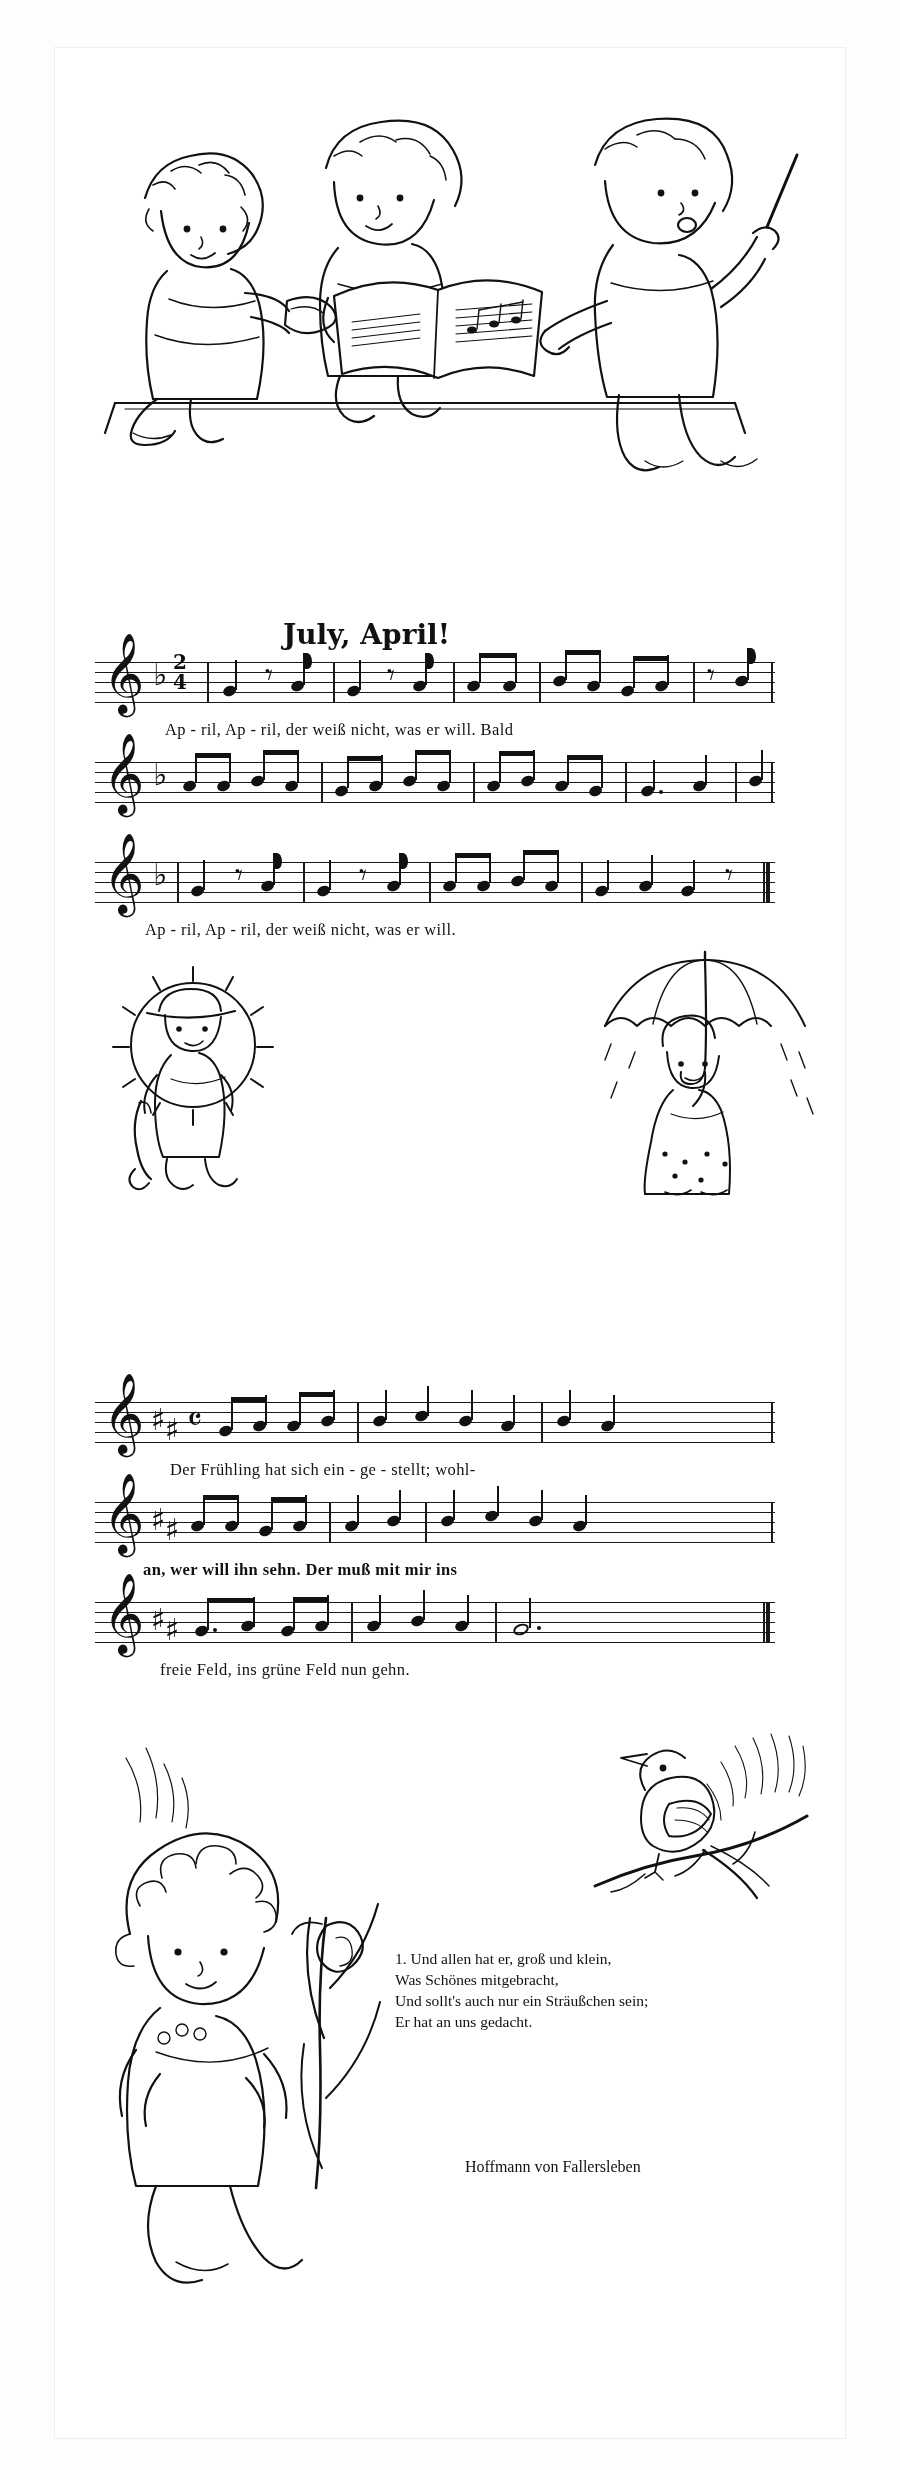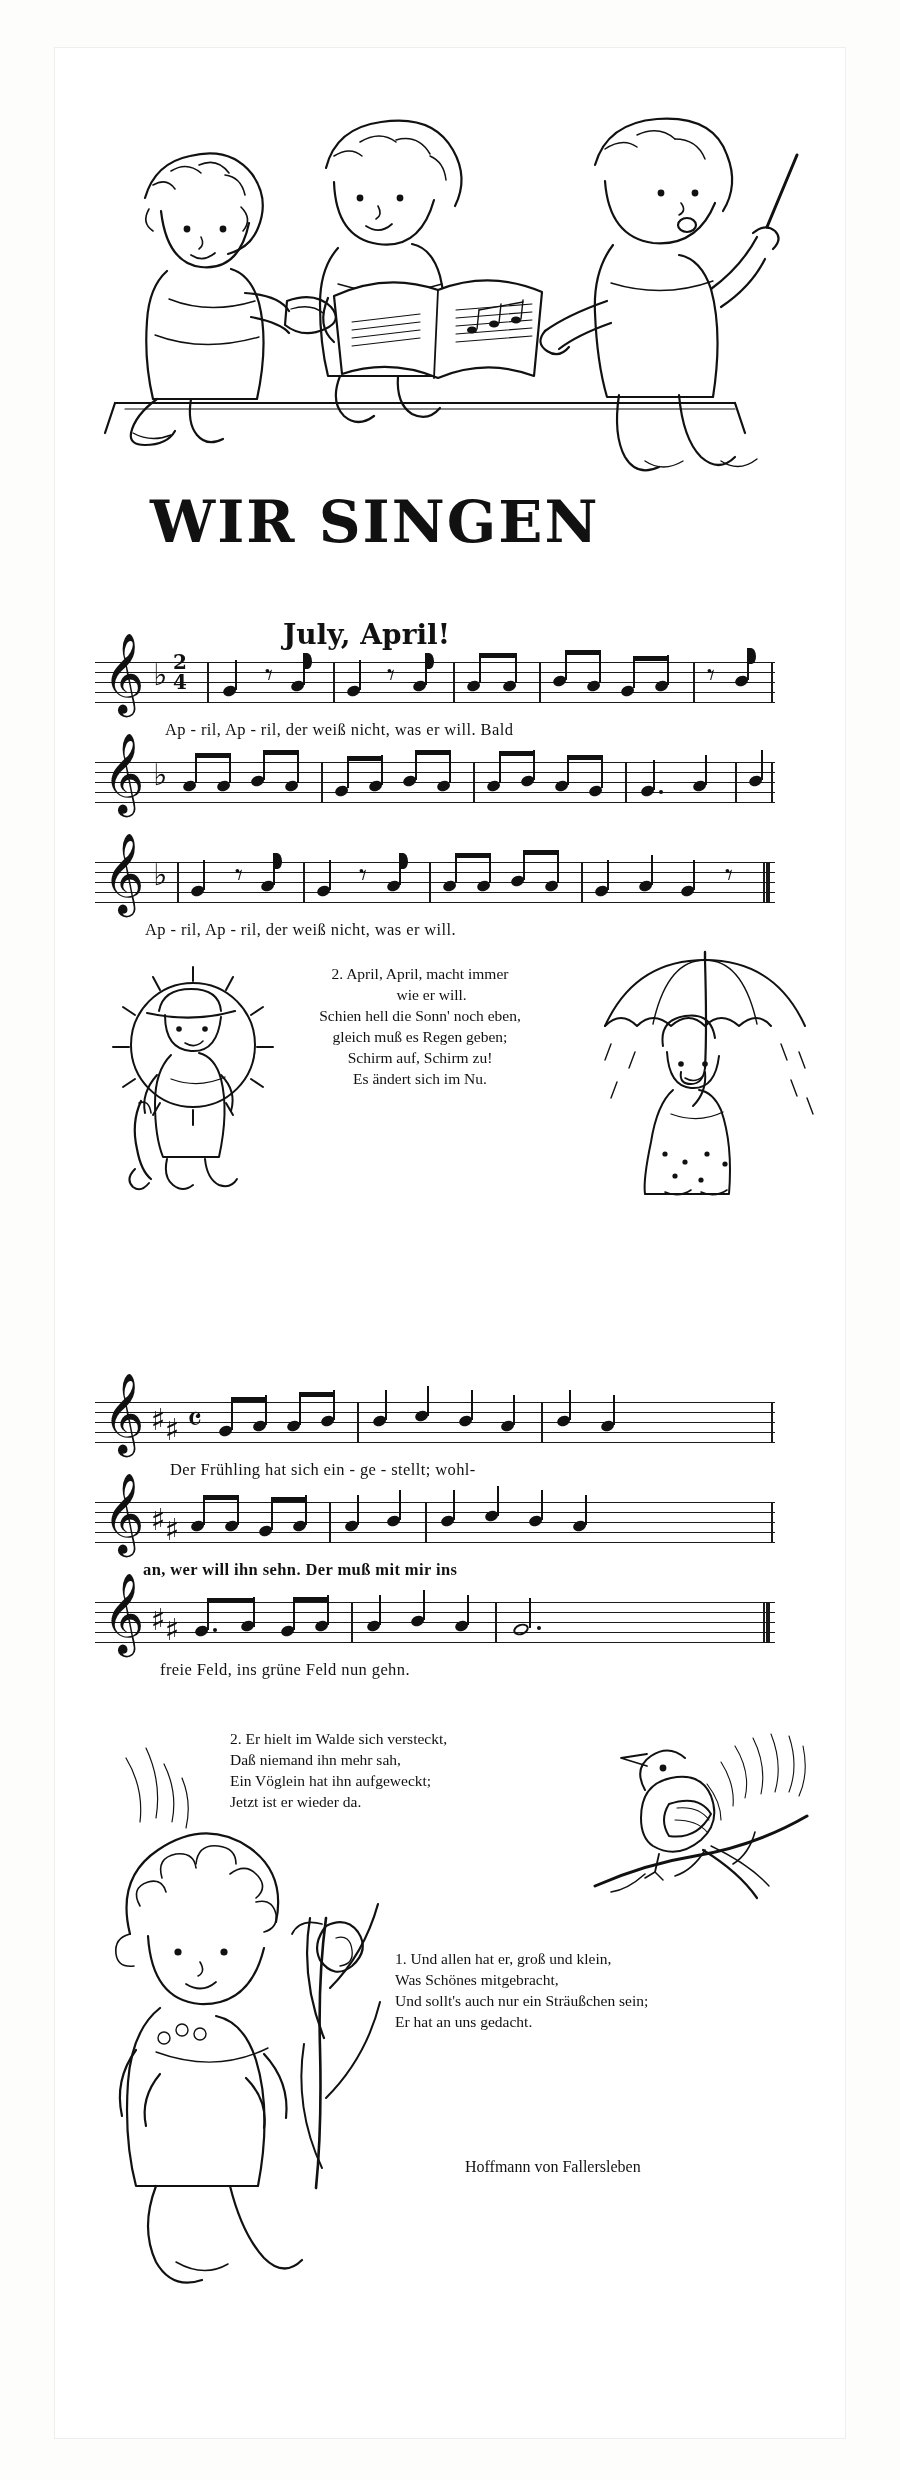--- a/index.html
+++ b/index.html
@@ -333,21 +333,20 @@
         <path d="M218 140 q12 -10 22 -2 q8 8 -2 18"></path>
         <line x1="232" y1="134" x2="262" y2="62" stroke-width="3"></line>
 
         <path d="M84 302 q-6 40 6 62 q12 20 34 10"></path>
         <path d="M144 302 q4 44 22 62 q18 16 34 0"></path>
         <path d="M110 368 q18 12 38 0" stroke-width="1.4"></path>
         <path d="M186 368 q18 12 36 -2" stroke-width="1.4"></path>
       </svg>
     </div>
 
-    <div class="title">WIR SINGEN</div>
 
     <div class="song-title" id="song1-title">July, April!</div>
 
     <div class="stave" style="left:40px; top:600px; width:680px;">
       <div class="lines">
           <i></i>
           <i></i>
           <i></i>
           <i></i>
           <i></i>
@@ -495,26 +494,20 @@
       <div class="note" style="left:586px; top:38px;"></div>
         <div class="stem" style="left:598px; top:12px;"></div>
       <div class="rest" style="left:630px; top:12px;">𝄾</div>
       <div class="endbar" style="left:668px;">
           <i></i>
           <i></i>
         </div>
     </div>
     <div class="lyric-line" style="left:90px; top:872px;">Ap - ril,        Ap - ril,      der  weiß nicht, was  er                will.</div>
 
-    <div class="verse center" style="left:215px; top:915px; width:300px;">2. April, April, macht immer
-      wie er will.
-Schien hell die Sonn' noch eben,
-gleich muß es Regen geben;
-Schirm auf, Schirm zu!
-Es ändert sich im Nu.</div>
 
 
     <div class="illus" style="left:30px; top:905px;">
       <svg width="220" height="240" viewBox="0 0 220 240" fill="none" stroke="#111" stroke-width="2" stroke-linecap="round" stroke-linejoin="round">
 
         <g stroke-width="2">
           <circle cx="108" cy="92" r="62" stroke-dasharray="0" fill="none"></circle>
           <g>
             <line x1="108" y1="14" x2="108" y2="28"></line>
             <line x1="148" y1="24" x2="141" y2="37"></line>
@@ -712,24 +705,20 @@
       <div class="note open" style="left:418px; top:36px; width:16px; height:11px;"></div>
       <div class="stem" style="left:434px; top:10px;"></div>
       <div class="dot" style="left:442px; top:38px;"></div>
       <div class="endbar" style="left:668px;">
           <i></i>
           <i></i>
         </div>
     </div>
     <div class="lyric-line" style="left:105px; top:1612px;">freie   Feld,     ins      grüne     Feld  nun    gehn.</div>
 
-    <div class="verse left" style="left:175px; top:1680px;">2. Er hielt im Walde sich versteckt,
-Daß niemand ihn mehr sah,
-Ein Vöglein hat ihn aufgeweckt;
-Jetzt ist er wieder da.</div>
 
 
     <div class="verse left" style="left:340px; top:1900px;">1. Und allen hat er, groß und klein,
 Was Schönes mitgebracht,
 Und sollt's auch nur ein Sträußchen sein;
 Er hat an uns gedacht.</div>
 
 
     <div class="credit" style="left:410px; top:2110px;">Hoffmann von Fallersleben</div>
 

